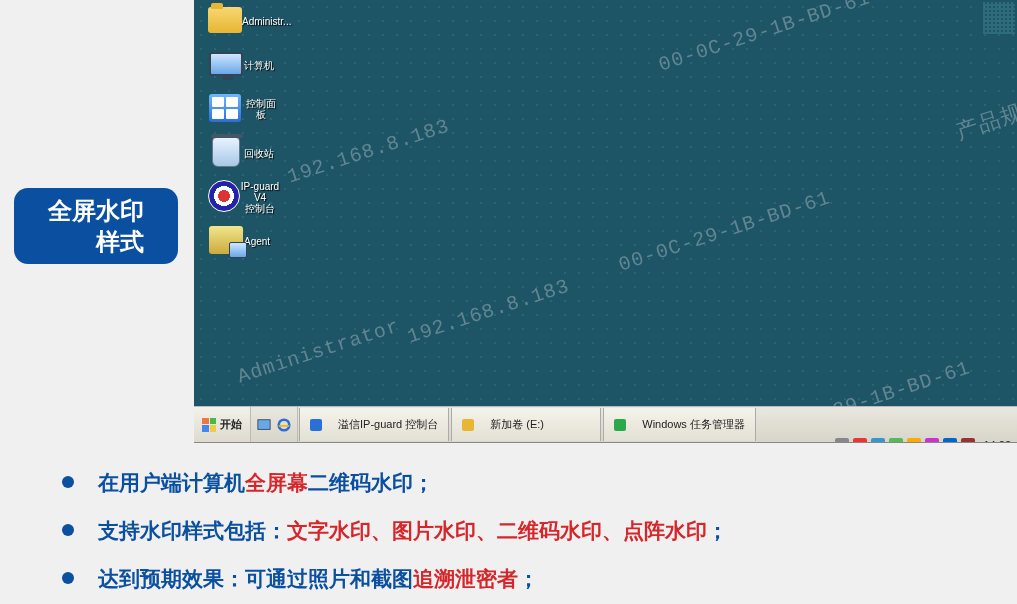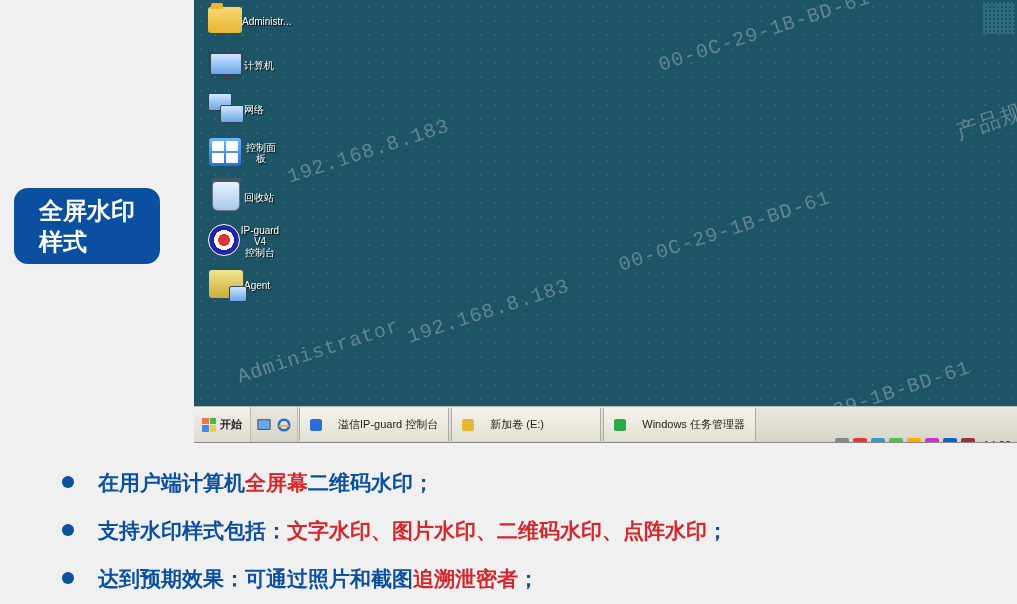--- a/index.html
+++ b/index.html
@@ -9,32 +9,32 @@
     background: #f0f0f0;
     font-family: "Microsoft YaHei", Arial, sans-serif;
     position: relative;
     overflow: hidden;
   }
   
   .side-label {
     position: absolute;
     left: 14px;
     top: 188px;
-    width: 146px;
+    width: 164px;
     height: 76px;
     background: #0a4fa0;
     border-radius: 14px;
     color: #fff;
     font-weight: 700;
     font-size: 24px;
     line-height: 1.3;
     display: flex;
     align-items: center;
     justify-content: center;
-    text-align: left;
+    text-align: right;
   }
   
   .screenshot {
     position: absolute;
     left: 194px;
     top: 0;
     width: 823px;
     height: 443px;
     background: #245a6a;
     overflow: hidden;
@@ -257,29 +257,20 @@
         <div class="label">Administr...</div>
       </div>
       <div class="dicon">
         <div class="glyph">
             <div class="monitor"></div>
           </div>
         <div class="label">计算机</div>
       </div>
       <div class="dicon">
         <div class="glyph">
-            <div class="double-mon">
-              <div class="m1"></div>
-              <div class="m2"></div>
-            </div>
-          </div>
-        <div class="label">网络</div>
-      </div>
-      <div class="dicon">
-        <div class="glyph">
             <div class="panel">
               <span></span>
               <span></span>
               <span></span>
               <span></span>
             </div>
           </div>
         <div class="label">控制面板</div>
       </div>
       <div class="dicon">

